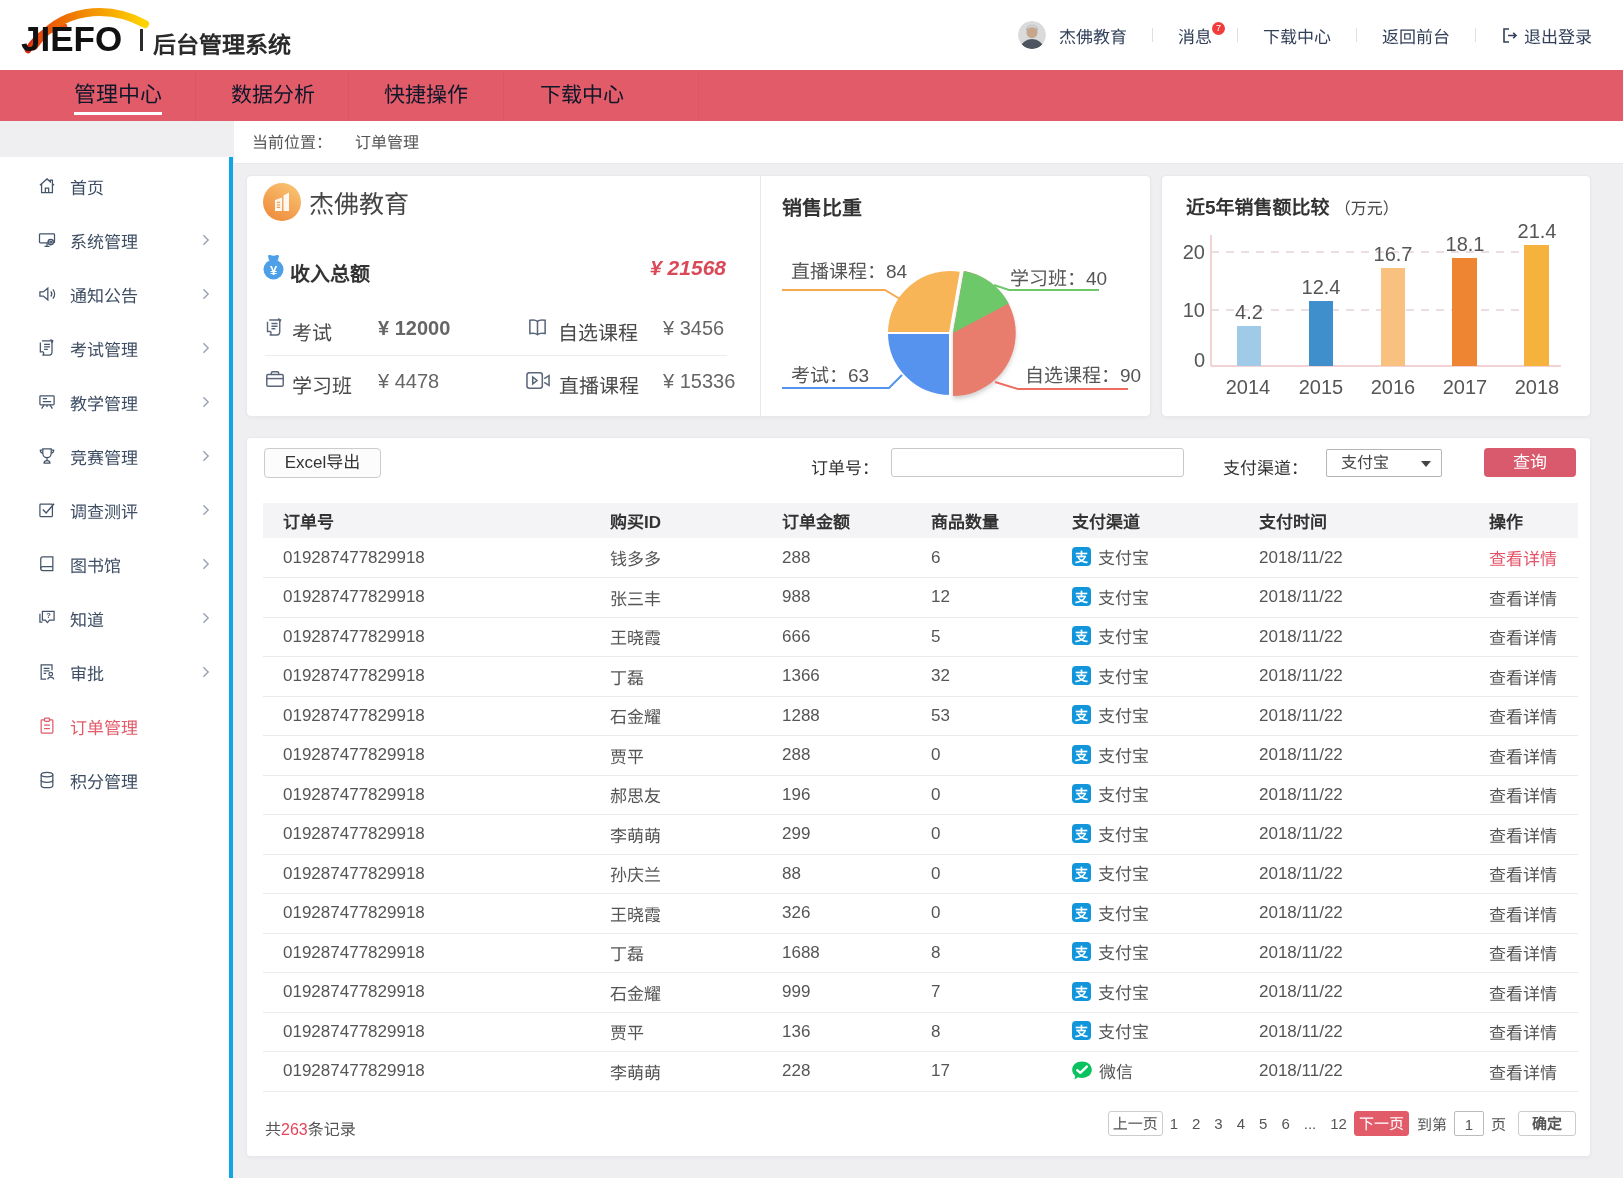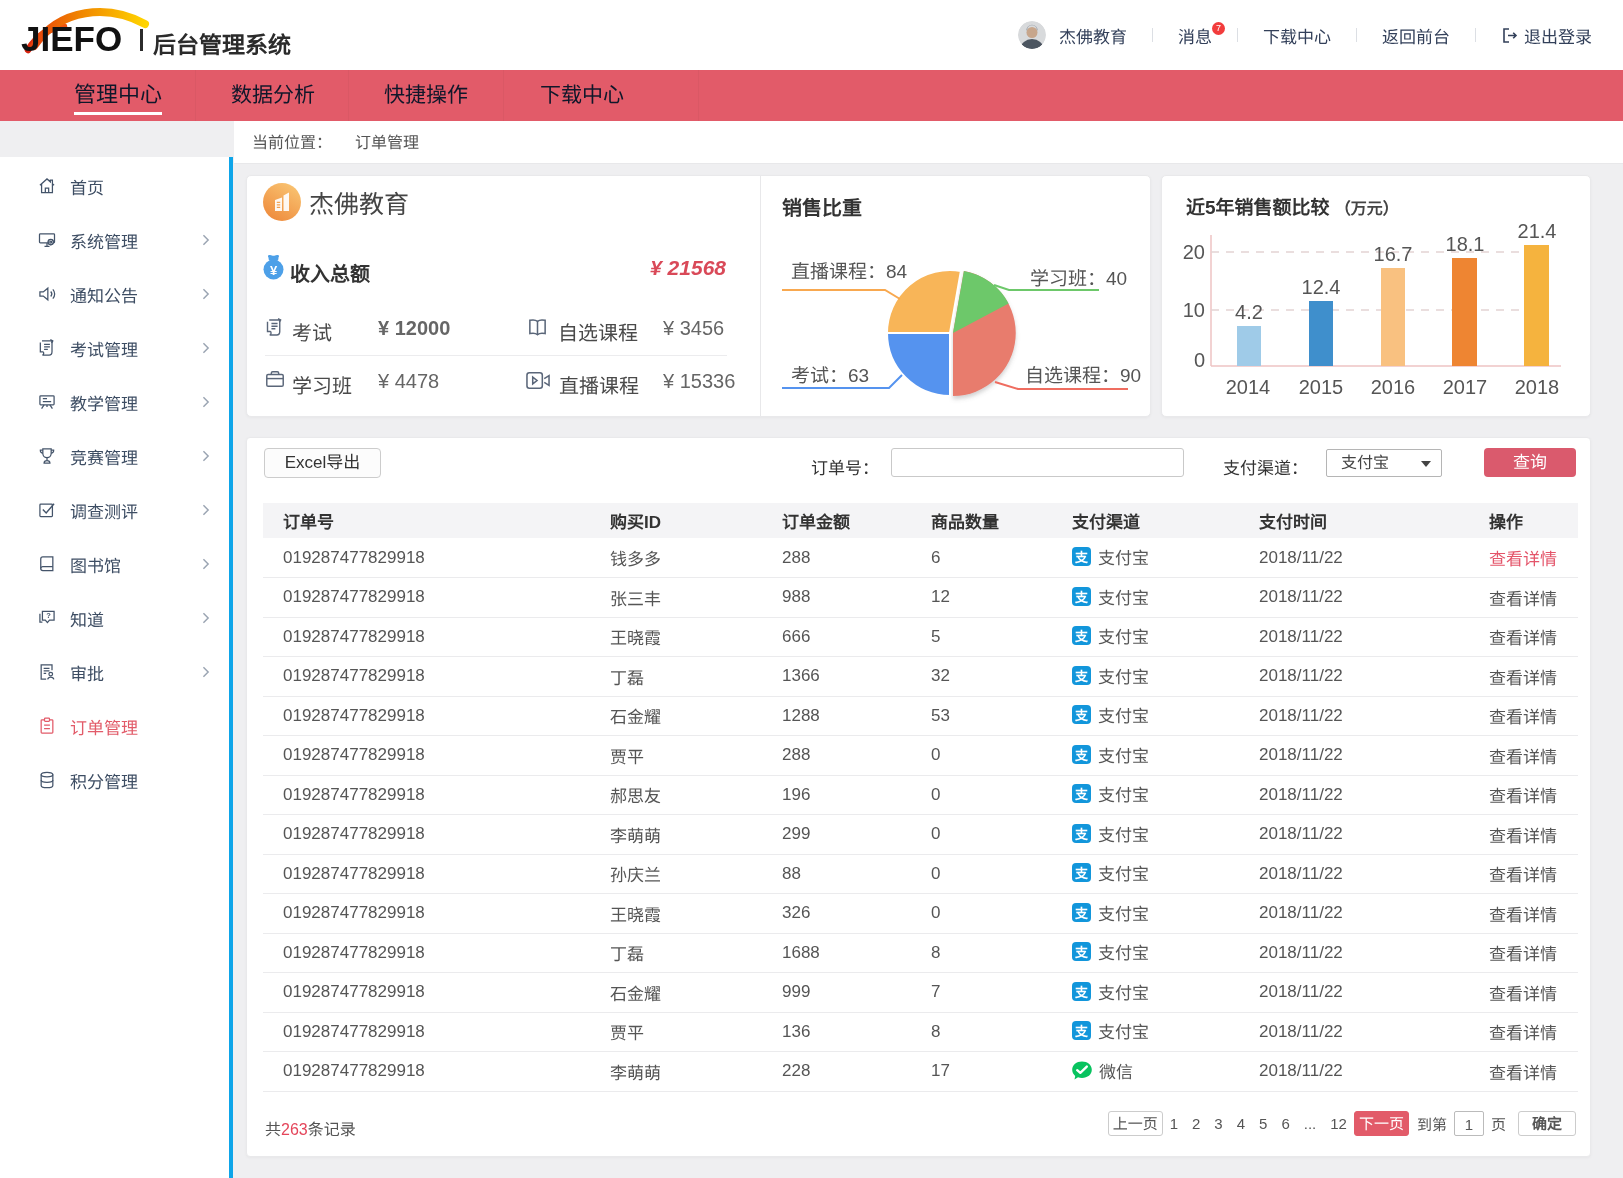--- a/index.html
+++ b/index.html
@@ -41,21 +41,21 @@
   .compName { position:absolute; left:62px; top:8px; font-size:25px; color:#454545; font-weight:500; }
   .incomeLbl { position:absolute; left:43px; top:82px; font-size:20px; font-weight:bold; color:#333; }
   .incomeVal { position:absolute; right:424px; top:80px; font-size:21px; font-weight:bold; font-style:italic; color:#d94958; }
   .gridline { position:absolute; left:18px; top:179px; width:462px; height:1px; background:#ececee; }
   .gi { position:absolute; font-size:20px; color:#4a4a4a; }
   .gv { position:absolute; font-size:20px; color:#666; }
   .pieTitle { position:absolute; left:535px; top:16px; font-size:20px; font-weight:bold; color:#333; }
   .pieLbl { position:absolute; font-size:19px; color:#555; }
   
   .barTitle { position:absolute; left:24px; top:16px; font-size:19px; font-weight:bold; color:#333; }
-  .barTitle small { font-size:16px; color:#444; font-weight:bold; }
+  .barTitle small { font-size:16px; color:#444; font-weight:normal; }
   
   .btn-excel { position:absolute; left:17px; top:10px; width:117px; height:30px; border:1px solid #ccc; border-radius:4px; background:#fcfcfc; font-size:17px; color:#333; text-align:center; line-height:28px; }
   .f-lbl { position:absolute; top:16px; font-size:17px; color:#333; }
   .f-input { position:absolute; left:644px; top:10px; width:293px; height:29px; border:1px solid #c9c9c9; border-radius:3px; background:#fff; }
   .f-select { position:absolute; left:1079px; top:11px; width:116px; height:28px; border:1px solid #b5b5b5; border-radius:2px; background:#fff; font-size:16px; color:#444; line-height:26px; }
   .f-select .ar { position:absolute; right:10px; top:11px; width:0; height:0; border-left:5px solid transparent; border-right:5px solid transparent; border-top:6px solid #444; }
   .btn-query { position:absolute; left:1237px; top:10px; width:92px; height:29px; background:#da5a6d; border-radius:4px; color:#fff; font-size:17px; text-align:center; line-height:29px; }
   
   table { position:absolute; left:16px; top:65px; width:1315px; border-collapse:collapse; table-layout:fixed; font-size:17px; }
   col.c1{width:347px;} col.c2{width:172px;} col.c3{width:149px;} col.c4{width:141px;} col.c5{width:187px;} col.c6{width:230px;}
@@ -337,21 +337,21 @@
     <g stroke="#fff" stroke-width="2" stroke-linejoin="round">
       <path d="M190,157 L190,220 A63,63 0 0 1 127,157 Z" fill="#5593ef"></path>
       <path d="M190,157 L127,157 A63,63 0 0 1 200.9,95 Z" fill="#f8b558"></path>
     </g>
     <polyline points="22,114 125,114 140,123" fill="none" stroke="#f8a84f" stroke-width="2"></polyline>
     <polyline points="234,109 249,114 339,114" fill="none" stroke="#6dc86a" stroke-width="2"></polyline>
     <polyline points="22,212 129,212 142,199" fill="none" stroke="#5593ef" stroke-width="2"></polyline>
     <polyline points="235,206 258,213 368,213" fill="none" stroke="#ef6d60" stroke-width="2"></polyline>
   </svg>
   <div class="pieLbl" style="left:544px; top:80px;">直播课程：84</div>
-  <div class="pieLbl" style="left:763px; top:87px;margin-left:20px;">学习班：40</div>
+  <div class="pieLbl" style="left:763px; top:87px;">学习班：40</div>
   <div class="pieLbl" style="left:544px; top:184px;">考试：63</div>
   <div class="pieLbl" style="left:778px; top:184px;">自选课程：90</div>
 </div>
 
 <div class="card" id="cardB">
   <div class="barTitle">近5年销售额比较 <small>（万元）</small></div>
   <svg style="position:absolute;left:0;top:0;" width="428" height="240" viewBox="0 0 428 240">
     <line x1="49" y1="59" x2="49" y2="190" stroke="#eec3c3" stroke-width="1.5"></line>
     <line x1="49" y1="190" x2="399" y2="190" stroke="#eec3c3" stroke-width="1.5"></line>
     <line x1="49" y1="76" x2="394" y2="76" stroke="#e3d3d3" stroke-width="1.5" stroke-dasharray="8,7"></line>

